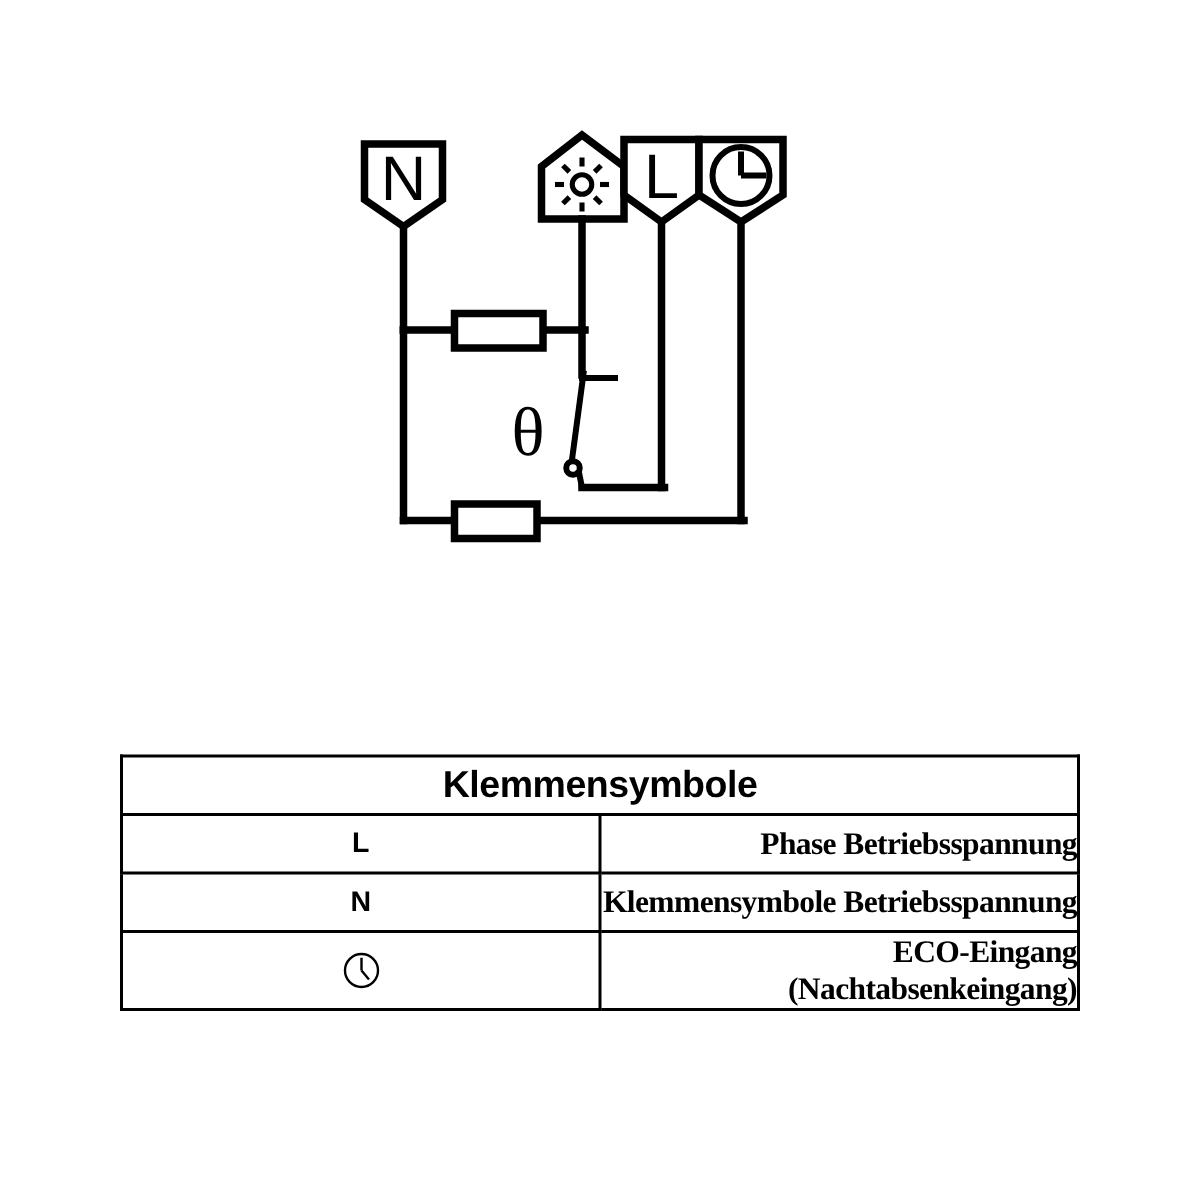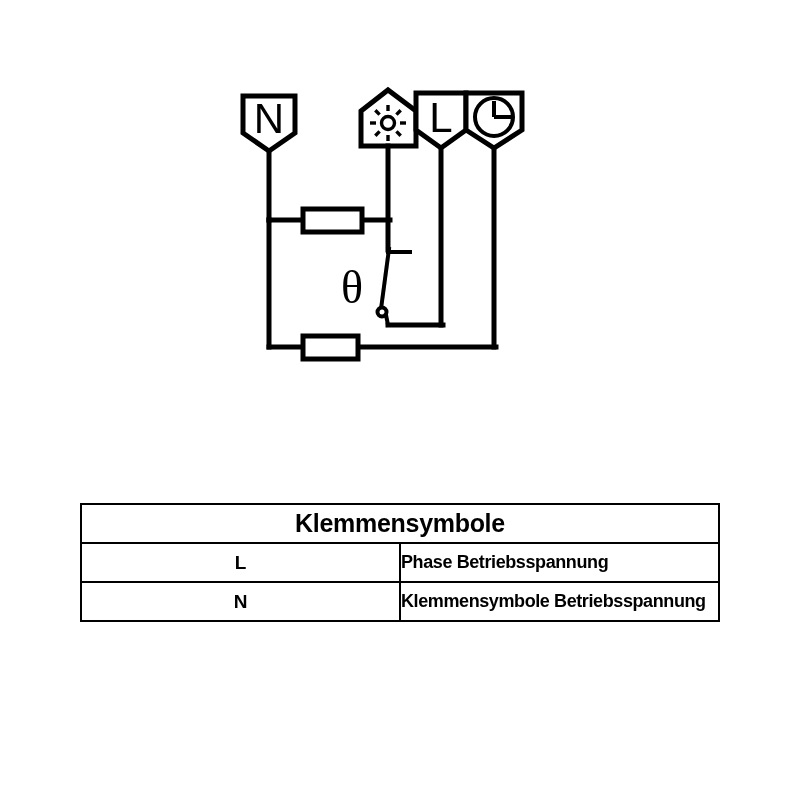--- a/index.html
+++ b/index.html
@@ -57,26 +57,26 @@
     font-family: "Liberation Sans", sans-serif;
   }
   td.sym-cell {
     width: 222px;
     text-align: center;
     font-size: 19px;
     font-weight: bold;
     font-family: "Liberation Sans", sans-serif;
   }
   td.desc-cell {
-    text-align: left;
+    text-align: right;
     padding-left: 14px;
-    font-size: 18px;
+    font-size: 21px;
     font-weight: bold;
     letter-spacing: -0.4px;
-    font-family: Liberation Sans, sans-serif;
+    font-family: Liberation Serif, serif;
   }
   .sym-icon-wrap {
     display: inline-block;
     line-height: 0;
     vertical-align: middle;
   }
 </style>
 </head>
 <body>
 
@@ -178,17 +178,31 @@
           <td class="sym-cell">L</td>
           <td class="desc-cell">Phase Betriebsspannung</td>
         </tr>
 
         <tr>
           <td class="sym-cell">N</td>
           <td class="desc-cell">Klemmensymbole Betriebsspannung</td>
         </tr>
 
 
+        <tr>
+          <td class="sym-cell">
+            <span class="sym-icon-wrap">
+              <svg width="28" height="28" viewBox="0 0 28 28" xmlns="http://www.w3.org/2000/svg">
+                <g fill="none" stroke="#000000" stroke-width="1.6" stroke-linecap="butt">
+                  <circle cx="14" cy="14" r="11"></circle>
+                  <line x1="14" y1="14" x2="14" y2="5.5"></line>
+                  <line x1="14" y1="14" x2="19" y2="20"></line>
+                </g>
+              </svg>
+            </span>
+          </td>
+          <td class="desc-cell">ECO-Eingang (Nachtabsenkeingang)</td>
+        </tr>
       </tbody>
     </table>
   </div>
 
 </div>
 
 </body></html>

